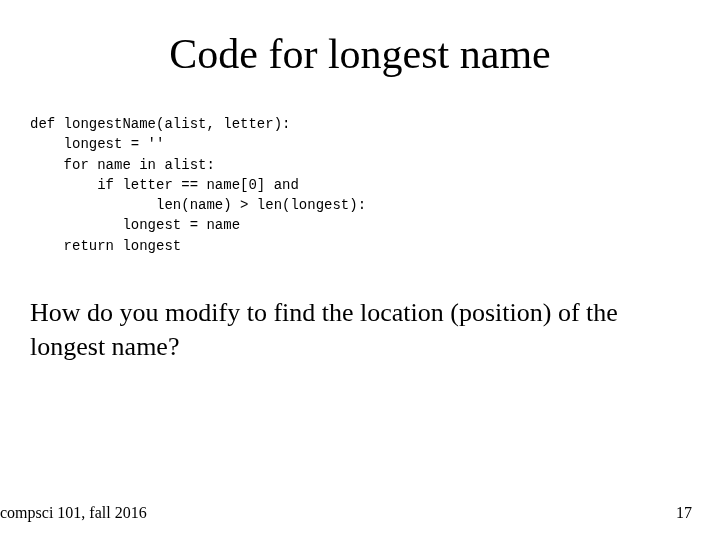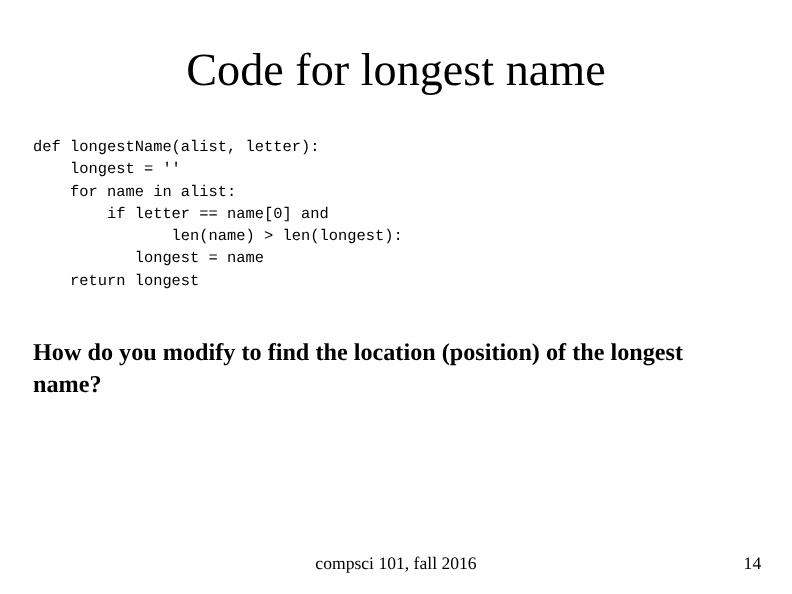--- a/index.html
+++ b/index.html
@@ -16,44 +16,42 @@
   .slide {
     padding: 30px 30px 0 30px;
     box-sizing: border-box;
     width: 100%;
     height: 100%;
     position: relative;
   }
   .title {
     font-size: 42px;
     text-align: center;
-    margin-top: 10px;
+    margin-top: 0;
     margin-bottom: 36px;
     font-weight: normal;
   }
   .code {
     font-family: "Courier New", Courier, monospace;
     font-size: 14px;
     white-space: pre;
     line-height: 1.45;
     margin-left: 0;
   }
   .question {
-    font-size: 22px;
+    font-size: 26px;
     margin-top: 40px;
     line-height: 1.3;
     max-width: 640px;
-    font-weight: bold;
   }
   .footer-center {
     position: absolute;
     bottom: 18px;
     left: 0;
     width: 100%;
-    text-align: center;
     font-size: 16px;
   }
   .footer-right {
     position: absolute;
     bottom: 18px;
     right: 28px;
     font-size: 16px;
   }
 </style>
 </head>
@@ -63,14 +61,14 @@
   <div class="title">Code for longest name</div>
   <div class="code">def longestName(alist, letter):
     longest = ''
     for name in alist:
         if letter == name[0] and
                len(name) &gt; len(longest):
            longest = name
     return longest</div>
   <div class="question">How do you modify to find the location (position) of the longest name?</div>
   <div class="footer-center">compsci 101, fall 2016</div>
-  <div class="footer-right">14</div>
+  <div class="footer-right">17</div>
 </div>
 
 </body></html>

